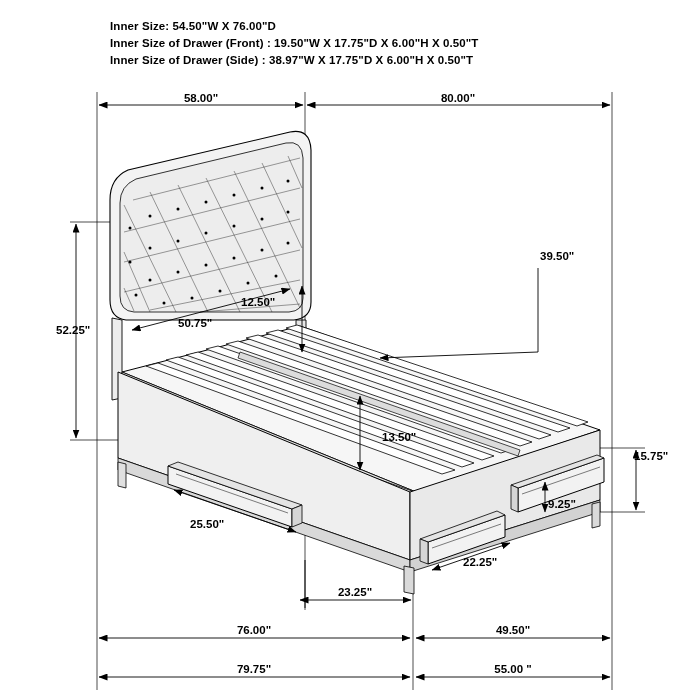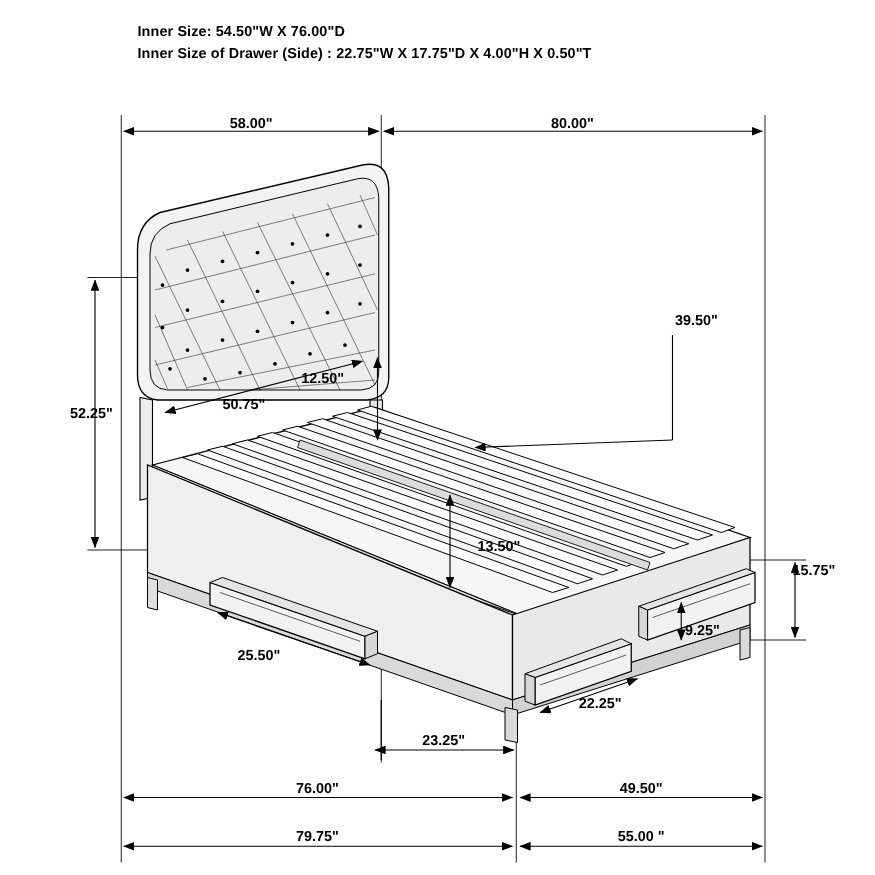--- a/index.html
+++ b/index.html
@@ -45,21 +45,22 @@
     fill: #000;
   }
 </style>
 </head>
 <body>
 
 <div id="stage">
 
   <div class="spec-block">
     <span class="spec-line">Inner Size: 54.50"W X 76.00"D</span>
-    <span class="spec-line">Inner Size of Drawer (Side) : 22.75"W X 17.75"D X 4.00"H X 0.50"T</span>
+    <span class="spec-line">Inner Size of Drawer (Front) : 19.50"W X 17.75"D X 6.00"H X 0.50"T</span>
+    <span class="spec-line">Inner Size of Drawer (Side) : 38.97"W X 17.75"D X 6.00"H X 0.50"T</span>
   </div>
 
   <svg class="diagram" viewBox="0 0 700 700">
     <defs>
       <marker id="arrHead" markerWidth="9" markerHeight="7" refX="8.5" refY="3.5" orient="auto" markerUnits="userSpaceOnUse">
         <path d="M0,0 L9,3.5 L0,7 z" fill="#000"></path>
       </marker>
       <marker id="arrTail" markerWidth="9" markerHeight="7" refX="0.5" refY="3.5" orient="auto" markerUnits="userSpaceOnUse">
         <path d="M9,0 L0,3.5 L9,7 z" fill="#000"></path>
       </marker>

